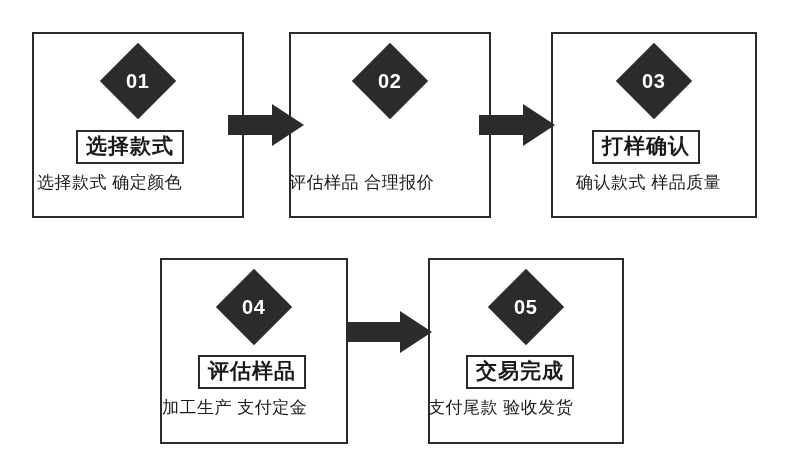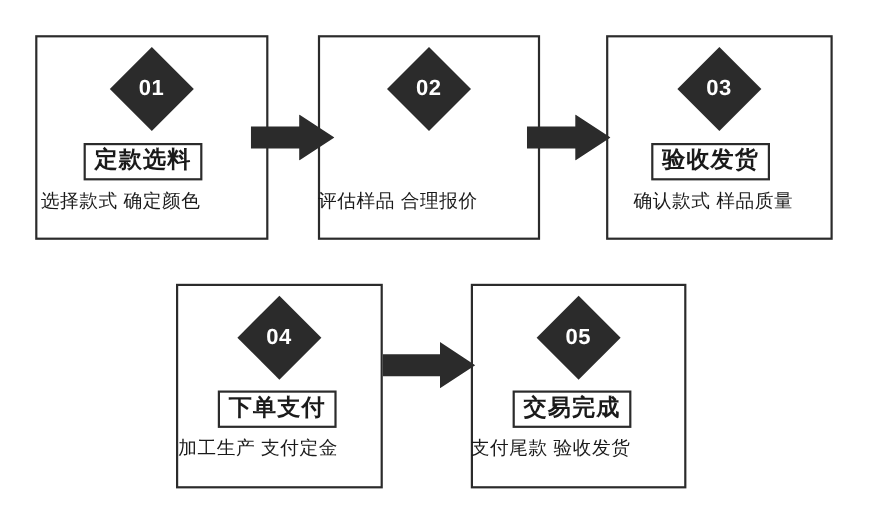--- a/index.html
+++ b/index.html
@@ -74,41 +74,41 @@
 </style>
 </head>
 <body>
 
 <div class="canvas">
 
   <div class="step-box" style="left:32px; top:32px; width:212px; height:186px;"></div>
   <div class="badge" style="left:111px; top:54px;">
     <span class="badge-num">01</span>
   </div>
-  <div class="title-chip" style="left:76px; top:130px;">定款选料</div>
+  <div class="title-chip" style="left:76px; top:130px;">选择款式</div>
   <div class="caption" style="left:37px; top:173px; width:202px;">选择款式 确定颜色</div>
 
   <div class="step-box" style="left:289px; top:32px; width:202px; height:186px;"></div>
   <div class="badge" style="left:363px; top:54px;">
     <span class="badge-num">02</span>
   </div>
   <div class="caption" style="left:289px; top:173px; width:202px;">评估样品 合理报价</div>
 
   <div class="step-box" style="left:551px; top:32px; width:206px; height:186px;"></div>
   <div class="badge" style="left:627px; top:54px;">
     <span class="badge-num">03</span>
   </div>
-  <div class="title-chip" style="left:592px; top:130px;">验收发货</div>
+  <div class="title-chip" style="left:592px; top:130px;">打样确认</div>
   <div class="caption" style="left:552px; top:173px; width:204px;margin-left:24px;">确认款式 样品质量</div>
 
   <div class="step-box" style="left:160px; top:258px; width:188px; height:186px;"></div>
   <div class="badge" style="left:227px; top:280px;">
     <span class="badge-num">04</span>
   </div>
-  <div class="title-chip" style="left:198px; top:355px;">下单支付</div>
+  <div class="title-chip" style="left:198px; top:355px;">评估样品</div>
   <div class="caption" style="left:162px; top:398px; width:184px;">加工生产 支付定金</div>
 
   <div class="step-box" style="left:428px; top:258px; width:196px; height:186px;"></div>
   <div class="badge" style="left:499px; top:280px;">
     <span class="badge-num">05</span>
   </div>
   <div class="title-chip" style="left:466px; top:355px;">交易完成</div>
   <div class="caption" style="left:428px; top:398px; width:200px;">支付尾款 验收发货</div>
 
   <div class="arrow" style="left:228px; top:104px; width:76px; height:42px;">

